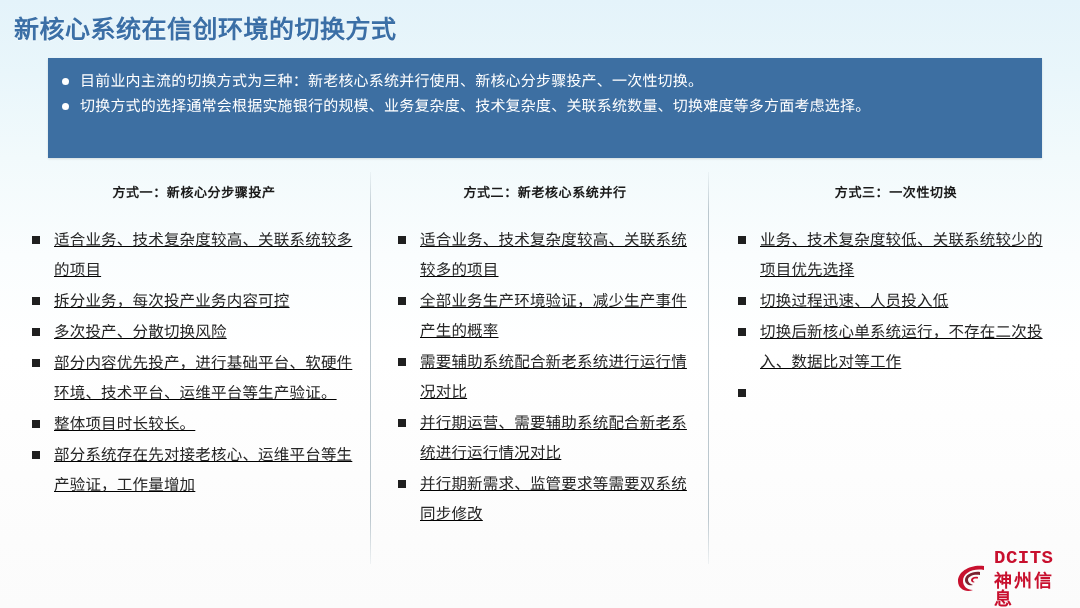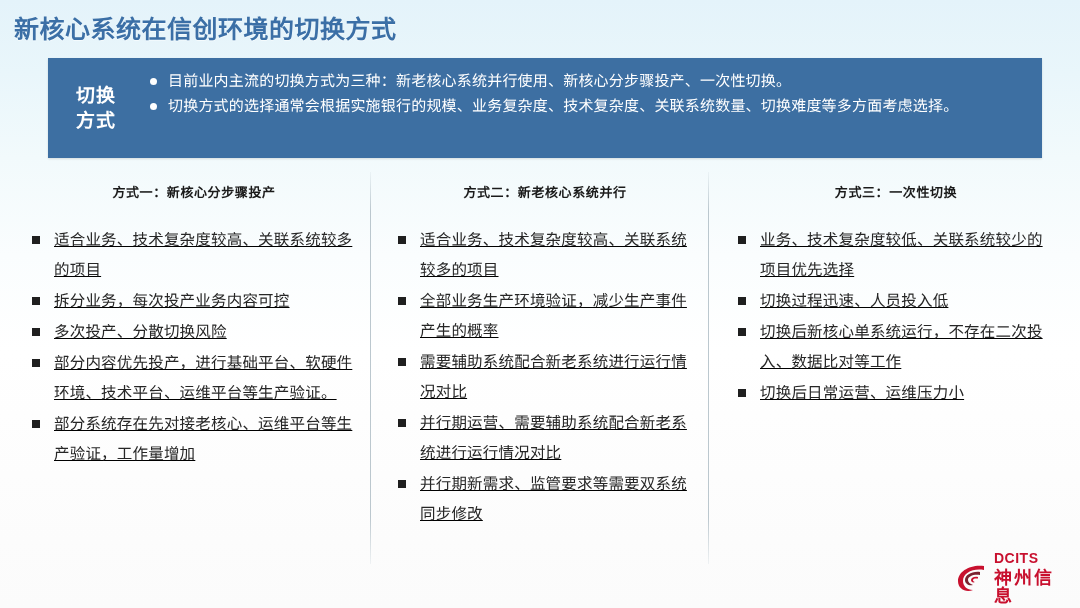--- a/index.html
+++ b/index.html
@@ -176,46 +176,42 @@
     width: 38px;
     height: 38px;
     position: relative;
     flex: 0 0 38px;
   }
   .logo-text {
     margin-left: 2px;
     line-height: 1;
   }
   .logo-en {
-    font-size: 14px;
+    font-size: 19px;
     font-weight: bold;
     color: #c8102e;
     letter-spacing: 0.5px;
-    font-family: Liberation Sans, sans-serif;
+    font-family: Liberation Mono, monospace;
   }
   .logo-cn {
     font-size: 18px;
     font-weight: bold;
     color: #c8102e;
     letter-spacing: 2px;
     margin-top: 4px;
   }
 </style>
 </head>
 <body>
 
 <div class="slide">
 
   <div class="slide-title">新核心系统在信创环境的切换方式</div>
 
   <div class="summary-panel">
-    <div class="summary-label">
-      <span>切换</span>
-      <span>方式</span>
-    </div>
     <div class="summary-list">
       <div class="summary-item">
         <span class="dot"></span>
         <span>目前业内主流的切换方式为三种：新老核心系统并行使用、新核心分步骤投产、一次性切换。</span>
       </div>
       <div class="summary-item">
         <span class="dot"></span>
         <span>切换方式的选择通常会根据实施银行的规模、业务复杂度、技术复杂度、关联系统数量、切换难度等多方面考虑选择。</span>
       </div>
     </div>
@@ -240,20 +236,24 @@
         <div class="bullet">
           <span class="sq"></span>
           <span>多次投产、分散切换风险</span>
         </div>
         <div class="bullet">
           <span class="sq"></span>
           <span>部分内容优先投产，进行基础平台、软硬件环境、技术平台、运维平台等生产验证。</span>
         </div>
         <div class="bullet">
           <span class="sq"></span>
+          <span>整体项目时长较长。</span>
+        </div>
+        <div class="bullet">
+          <span class="sq"></span>
           <span>部分系统存在先对接老核心、运维平台等生产验证，工作量增加</span>
         </div>
       </div>
     </div>
 
     <div class="column col-2">
       <div class="col-head">方式二：新老核心系统并行</div>
       <div class="bullets">
         <div class="bullet">
           <span class="sq"></span>
@@ -288,21 +288,20 @@
         <div class="bullet">
           <span class="sq"></span>
           <span>切换过程迅速、人员投入低</span>
         </div>
         <div class="bullet">
           <span class="sq"></span>
           <span>切换后新核心单系统运行，不存在二次投入、数据比对等工作</span>
         </div>
         <div class="bullet">
           <span class="sq"></span>
-          <span>切换后日常运营、运维压力小</span>
         </div>
       </div>
     </div>
 
   </div>
 
   <div class="logo">
     <div class="logo-mark">
       <svg width="38" height="38" viewBox="0 0 38 38" aria-hidden="true">
         <path d="M30 7 C17 5 4 12 4 22 C4 30 12 34 19 31 C13 31 9 27 9 22 C9 14 19 9 30 11 Z" fill="#c8102e"></path>

